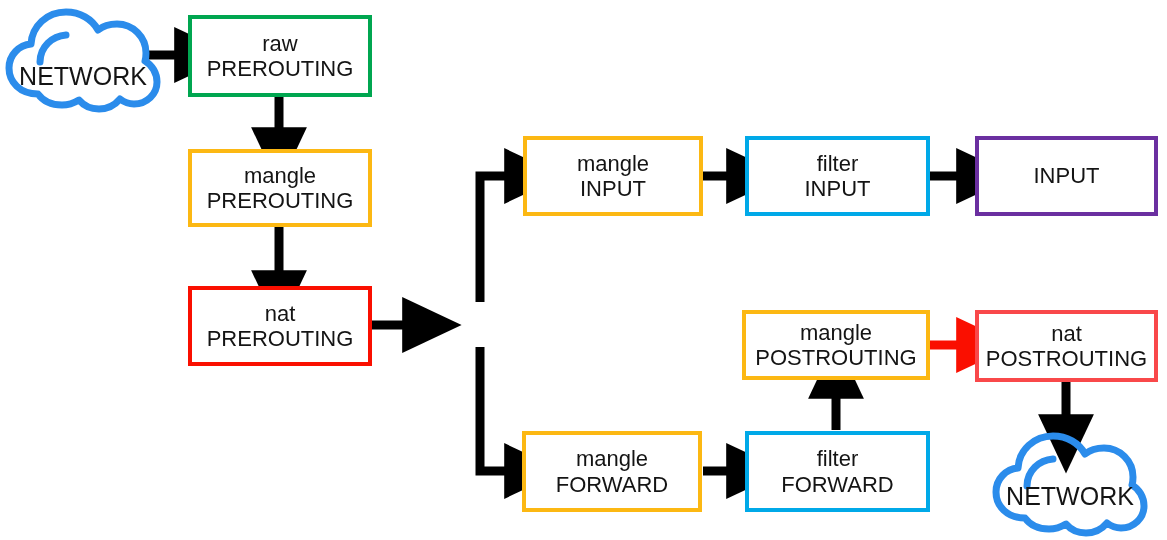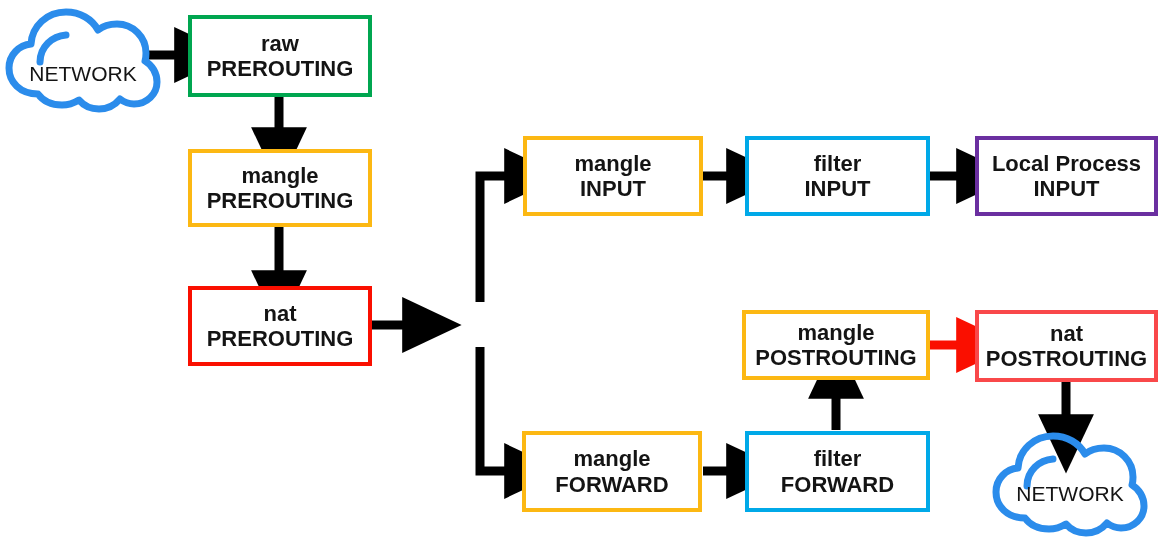--- a/index.html
+++ b/index.html
@@ -28,40 +28,39 @@
     box-sizing: border-box;
     background: #ffffff;
     display: flex;
     flex-direction: column;
     align-items: center;
     justify-content: center;
     text-align: center;
     color: #141414;
     line-height: 1.14;
     z-index: 3;
-    font-weight: bold;
   }
   .node .l1, .node .l2 {
     display: block;
     white-space: nowrap;
   }
   .chain-node {
     border-width: 4px;
     border-style: solid;
     font-size: 22px;
   }
   .routing-node {
     border: 4px solid #000000;
     font-size: 22px;
   }
   .cloud-label {
     position: absolute;
     width: 100%;
     text-align: center;
-    font-size: 21px;
+    font-size: 25px;
     color: #141414;
     white-space: nowrap;
     z-index: 5;
   }
 </style>
 </head>
 <body>
 
 <div id="diagram-root">
 
@@ -185,21 +184,20 @@
     <span class="l1">mangle</span>
     <span class="l2">INPUT</span>
   </div>
 
   <div class="node chain-node" style="left:745px; top:136px; width:185px; height:80px; border-color:#00a9e8;">
     <span class="l1">filter</span>
     <span class="l2">INPUT</span>
   </div>
 
   <div class="node chain-node" style="left:975px; top:136px; width:183px; height:80px; border-color:#6b2fa0;">
-    <span class="l1">Local Process</span>
     <span class="l2">INPUT</span>
   </div>
 
   <div class="node chain-node" style="left:742px; top:310px; width:188px; height:70px; border-color:#fcb813;">
     <span class="l1">mangle</span>
     <span class="l2">POSTROUTING</span>
   </div>
 
   <div class="node chain-node" style="left:975px; top:310px; width:183px; height:72px; border-color:#f9484a;">
     <span class="l1">nat</span>

